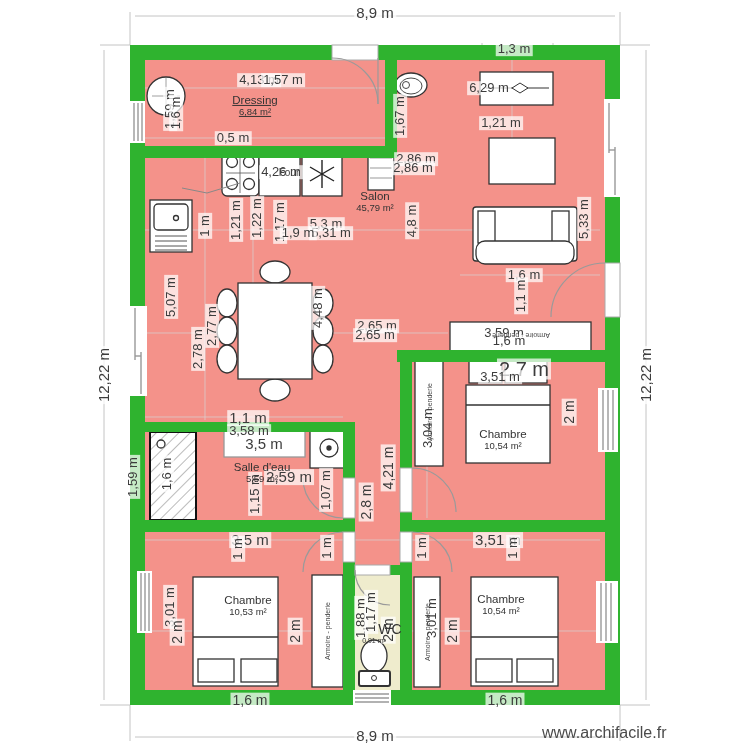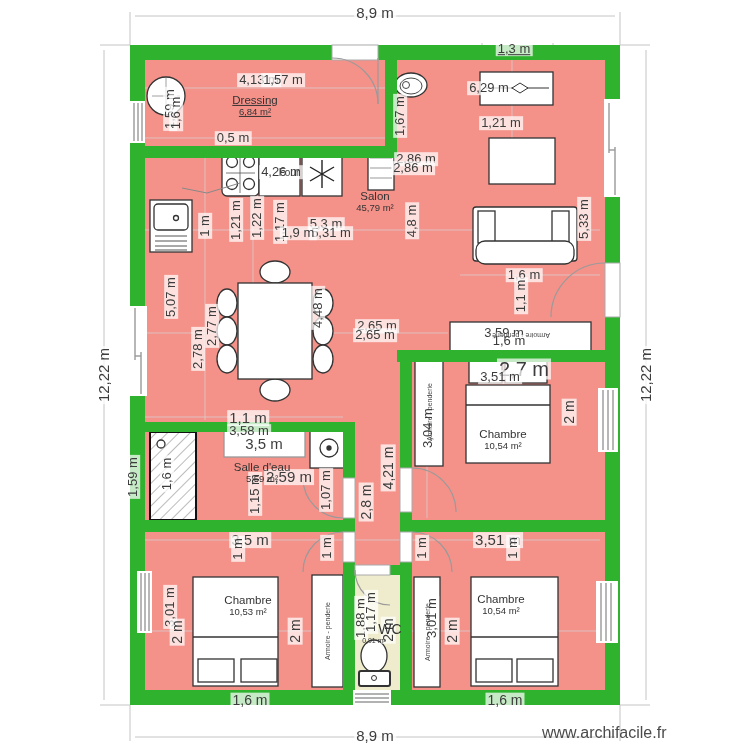--- a/index.html
+++ b/index.html
@@ -256,21 +256,21 @@
           <line x1="355" y1="702" x2="389" y2="702"></line>
     </g>
   </g>
 </svg>
 
 <div id="labels">
       <div class="dim" style="left: 375px; top: 13px; font-size: 15px;">8,9 m</div>
       <div class="dim" style="left: 375px; top: 736px; font-size: 15px;">8,9 m</div>
       <div class="dim v" style="left: 104px; top: 375px; font-size: 15px;">12,22 m</div>
       <div class="dim v" style="left: 646px; top: 375px; font-size: 15px;">12,22 m</div>
-      <div class="dim" style="left: 514px; top: 49px; text-decoration: underline;">1,3 m</div>
+      <div class="dim" style="left: 514px; top: 49px;">1,3 m</div>
       <div class="dim" style="left: 259px; top: 80px;">4,13 m</div>
       <div class="dim" style="left: 283px; top: 80px;">1,57 m</div>
       <div class="dim v" style="left: 170px; top: 109px;">1,59 m</div>
       <div class="dim v" style="left: 176px; top: 113px;">1,6 m</div>
       <div class="dim" style="left: 233px; top: 138px;">0,5 m</div>
       <div class="dim" style="left: 489px; top: 88px;">6,29 m</div>
       <div class="dim v" style="left: 400px; top: 116px;">1,67 m</div>
       <div class="dim" style="left: 501px; top: 123px;">1,21 m</div>
       <div class="dim" style="left: 416px; top: 159px;">2,86 m</div>
       <div class="dim" style="left: 413px; top: 168px;">2,86 m</div>

